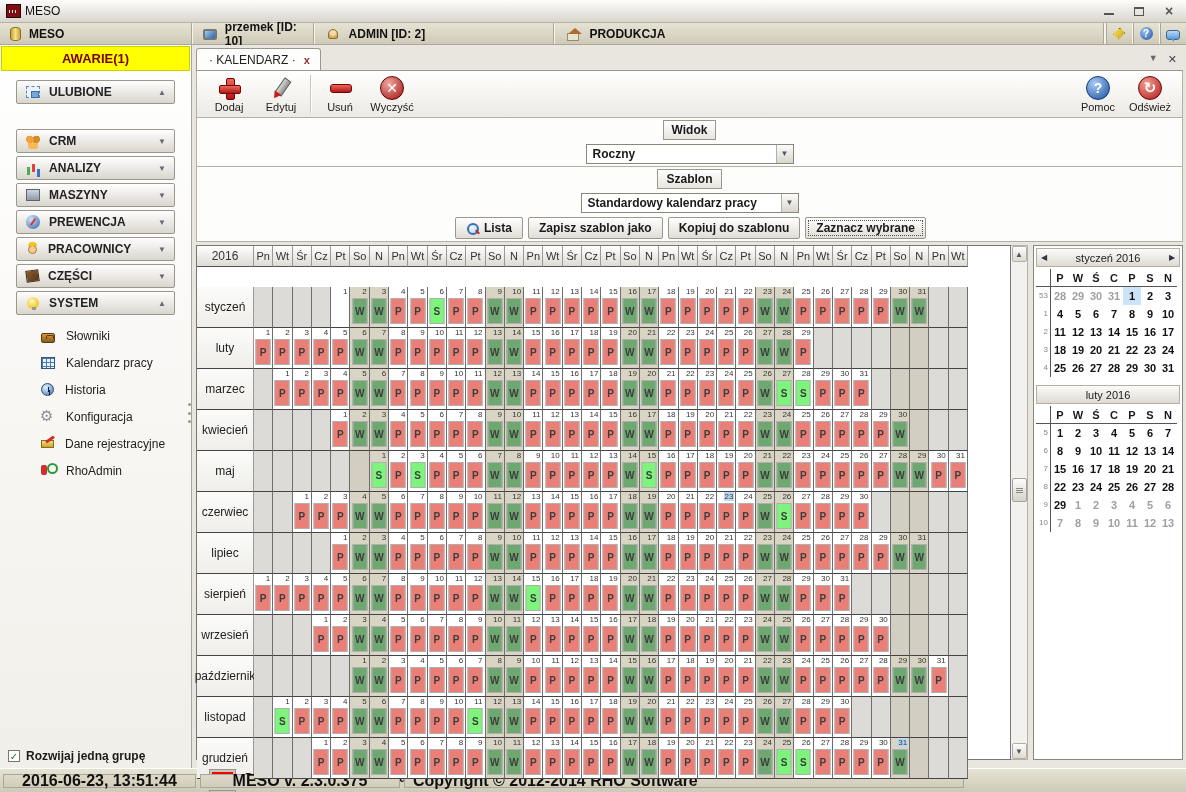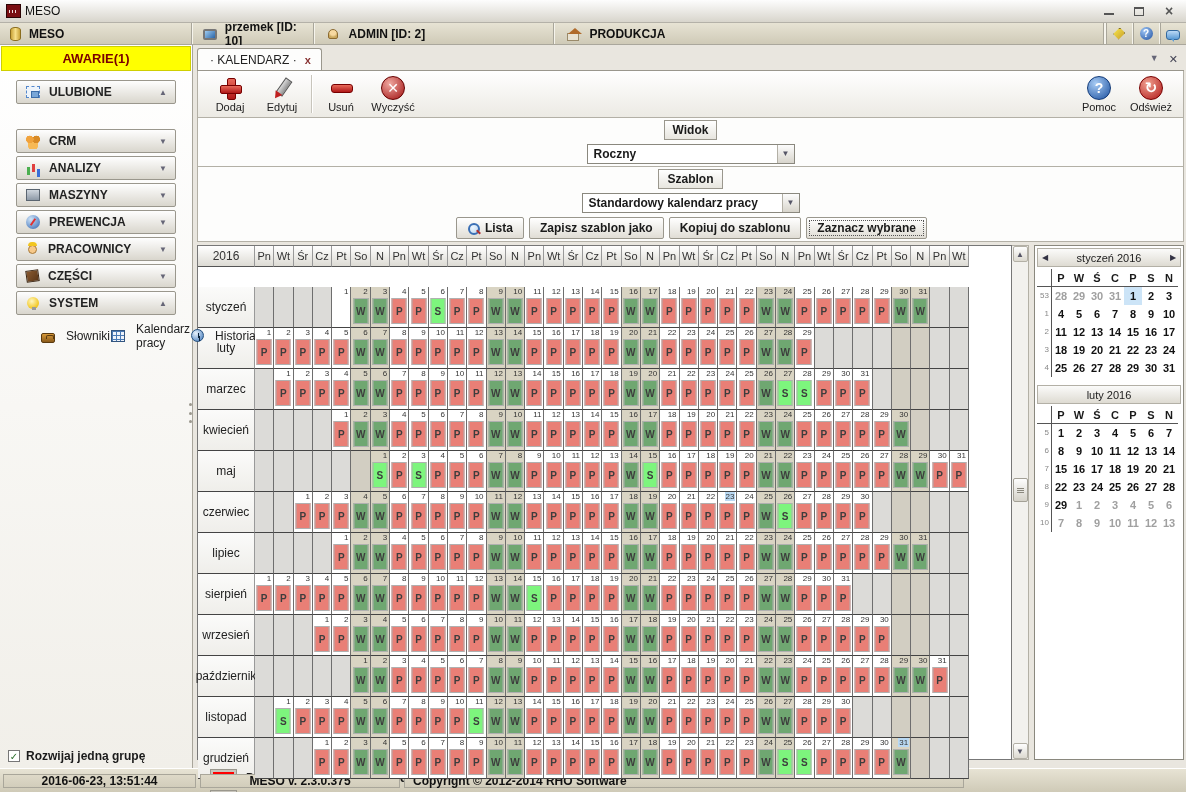--- a/index.html
+++ b/index.html
@@ -49,21 +49,21 @@
   .sidebar { width:193px; background:linear-gradient(#ffffff,#f1efe9); border-right:1px solid #a8a59b;
              display:flex; flex-direction:column; position:relative; }
   .alert-banner { background:#ffff00; color:#7a0000; font-weight:bold; font-size:13px; text-align:center;
                   padding:4px 0; border:1px solid #cfcf00; margin:1px; }
   .group-list { padding:8px 16px; display:flex; flex-direction:column; }
   .group-btn { display:flex; align-items:center; gap:8px; height:24px; margin-bottom:3px; padding:0 8px;
                background:linear-gradient(#fefefe,#d9d6cd); border:1px solid #9a978d; border-radius:2px;
                font-weight:bold; font-size:12px; color:#222; }
   .group-btn .chev { margin-left:auto; font-size:8px; color:#667; }
   .group-gap { height:22px; }
-  .sys-items { padding:4px 0 0 24px; display:flex; flex-direction:row; }
+  .sys-items { padding:4px 0 0 24px; display:flex; flex-direction:column; }
   .sys-item { display:flex; align-items:center; gap:10px; height:27px; font-size:12px; color:#222; }
   .sidebar-footer { margin-top:auto; padding:5px 8px; display:flex; align-items:center; gap:6px; font-weight:bold; }
   .checkbox { width:12px; height:12px; background:#fff; border:1px solid #777; font-size:10px; line-height:11px;
               text-align:center; color:#2a6e2a; font-weight:bold; }
   .splitter-grip { position:absolute; right:-1px; top:355px; width:5px; height:26px; display:flex; flex-direction:column;
                    justify-content:space-between; padding:3px 1px; }
   .splitter-grip i { display:block; width:3px; height:3px; background:#9a978d; border-radius:50%; }
 
   
   .window-icon { width:14px; height:12px; border:1px dashed #5588cc; margin:2px 1px; background:#eef4fb; }
@@ -177,21 +177,21 @@
   
   .legend { padding:10px 0 0 14px; }
   .leg-row { display:flex; align-items:center; gap:10px; margin-bottom:5px; }
   .leg-swatch { width:25px; height:16px; border:2px solid #c8c5bc; outline:1px solid #9a978d; }
   .leg-label { font-weight:bold; font-size:12px; }
 
   
   .statusbar { height:24px; background:linear-gradient(#e7e3d4,#cfcab7); border-top:1px solid #fff;
                display:flex; align-items:center; padding:2px 3px; gap:4px; }
   .status-panel { height:14px; background:linear-gradient(#ded9c8,#d2cdbb); border:1px solid #a9a69a;
-                  display:flex; align-items:center; justify-content:center; font-weight:bold; font-size:12px; color:#111; }
+                  display:flex; align-items:center; justify-content:center; font-weight:bold; font-size:16px; color:#111; }
 </style>
 </head>
 <body>
 
 <div class="titlebar">
   <span class="app-ico"></span>
   <span class="title-text">MESO</span>
   <div class="win-btns">
     <span class="win-btn">
         <i class="glyph-min"></i>

